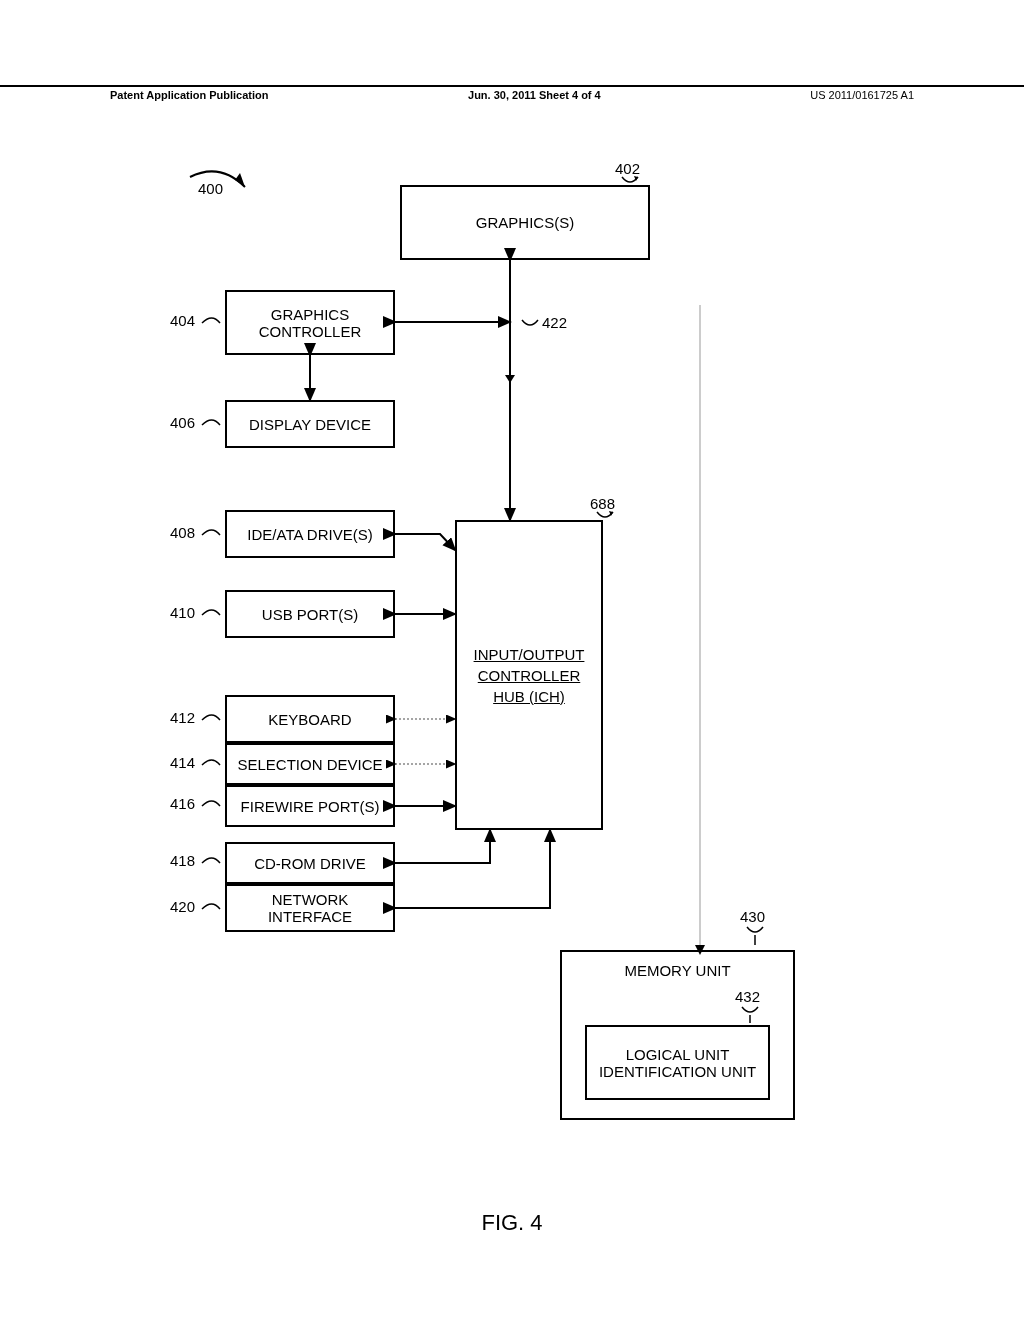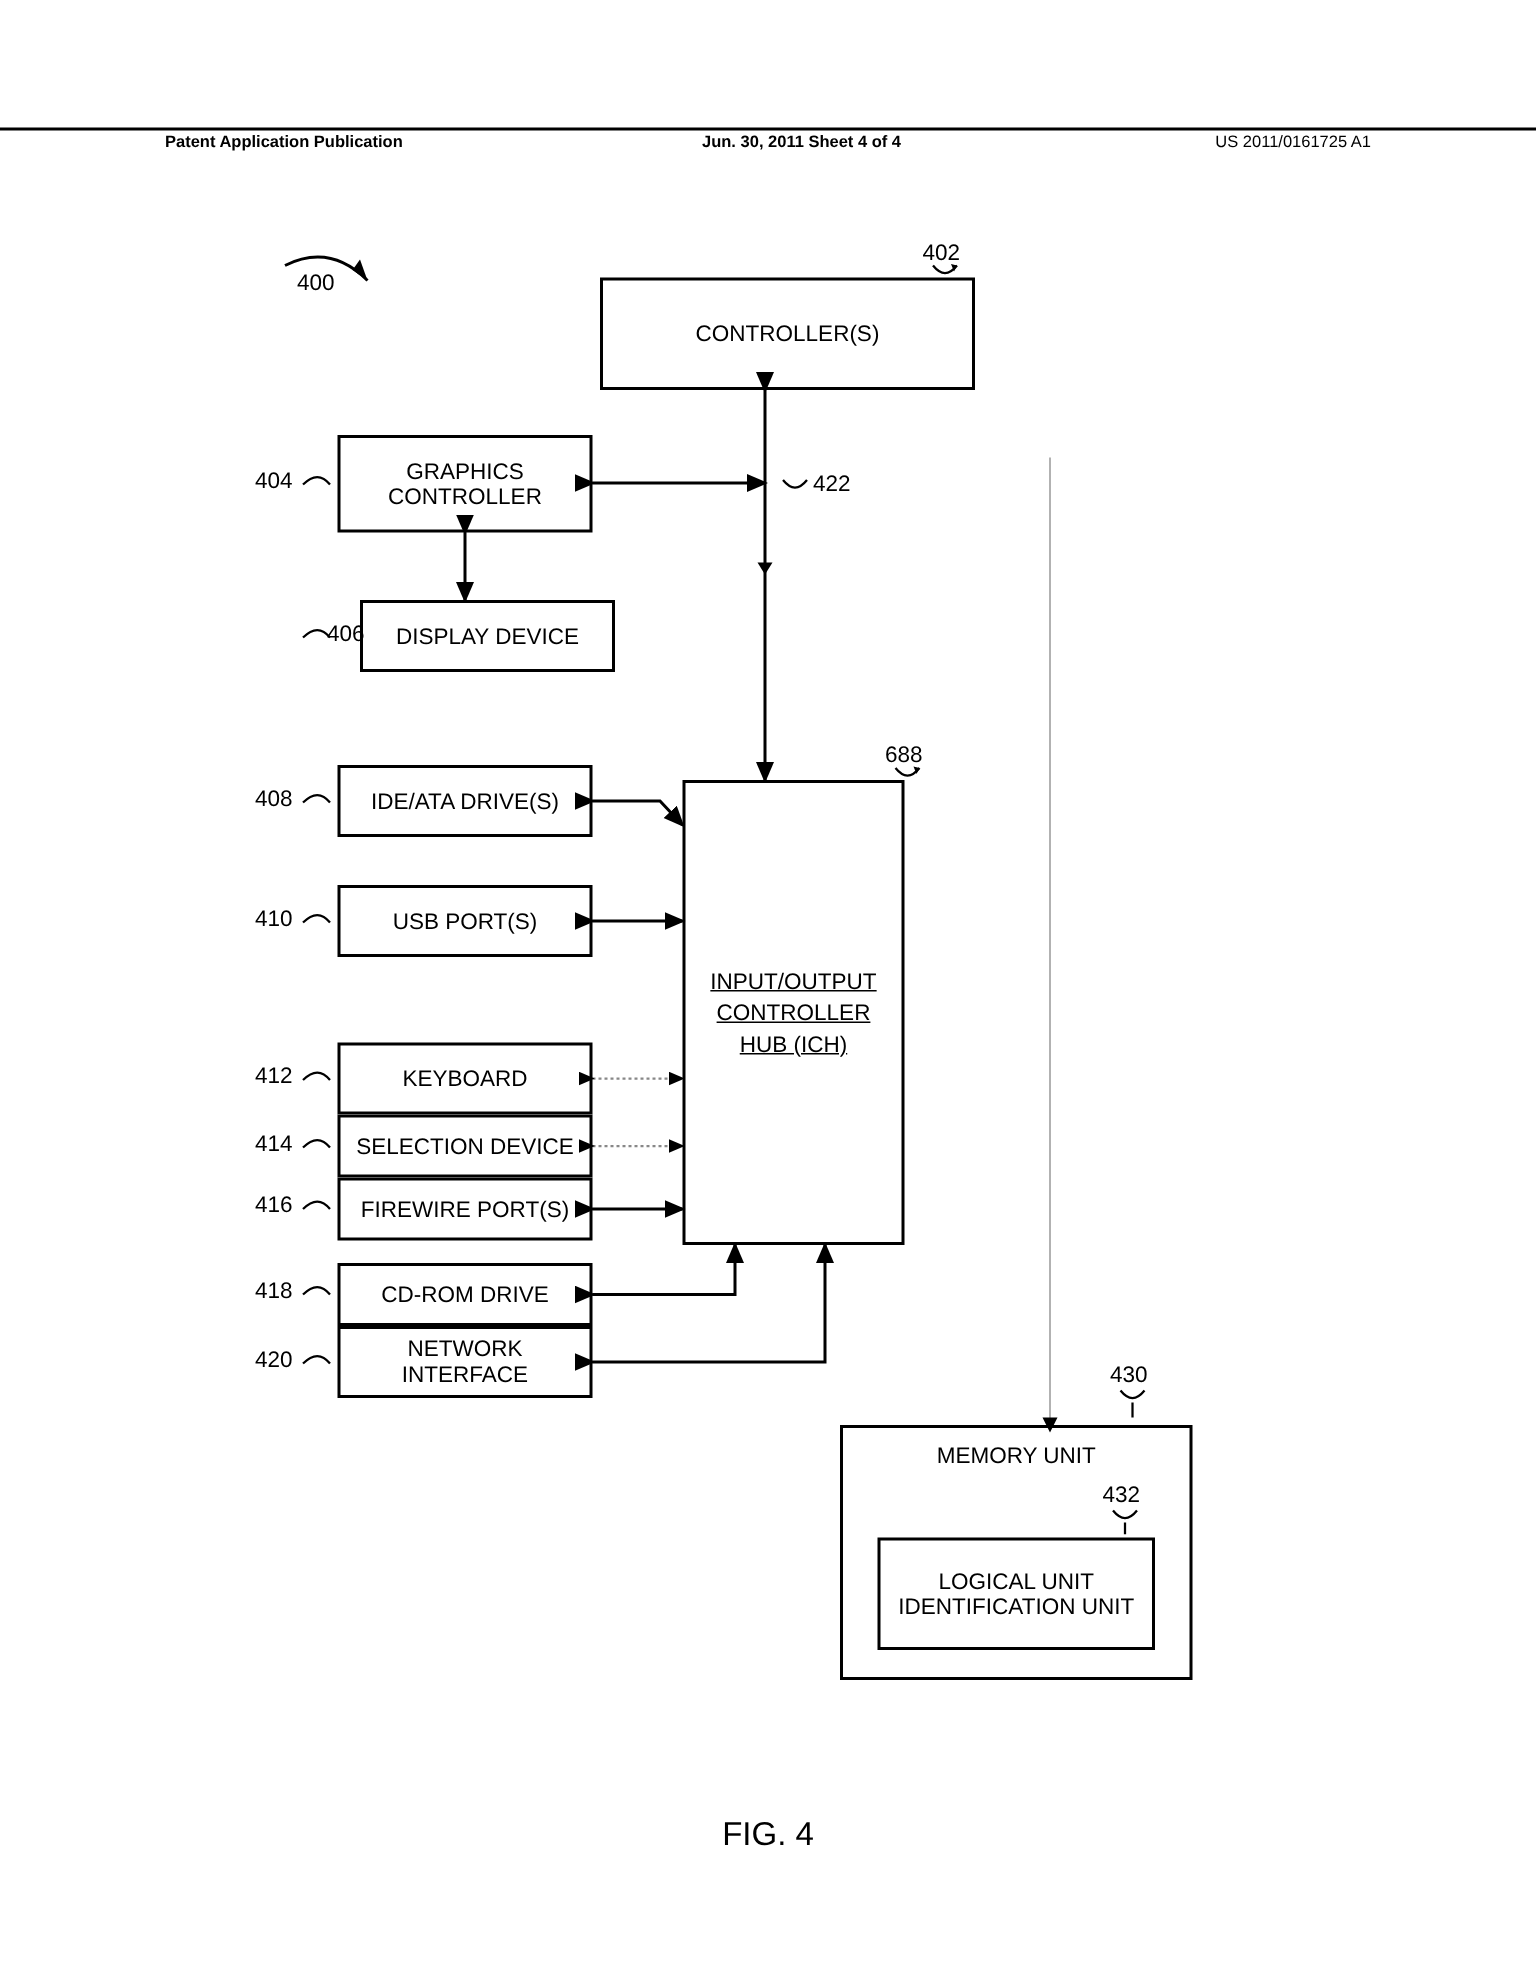--- a/index.html
+++ b/index.html
@@ -82,40 +82,40 @@
 
   <div class="arrow-ref" style="left:185px; top:15px;">
     <svg width="70" height="30">
         <path d="M5,12 Q35,-3 60,22" fill="none" stroke="#000" stroke-width="2"></path>
         <polygon points="60,22 50,15 55,8" fill="#000"></polygon>
       </svg>
   </div>
   <span class="ref" style="left:198px; top:30px;">400</span>
 
   <div class="box" style="left:400px; top:35px; width:250px; height:75px;">
-    <span>CONTROLLER(S)</span>
+    <span>GRAPHICS(S)</span>
   </div>
   <span class="ref" style="left:615px; top:10px;">402</span>
   <svg style="position:absolute; left:620px; top:25px;" width="20" height="14">
       <path d="M2,2 Q10,12 18,2" fill="none" stroke="#000" stroke-width="1.5"></path>
       <polygon points="14,1 18,2 16,6" fill="#000"></polygon>
     </svg>
 
   <div class="box" style="left:225px; top:140px; width:170px; height:65px;">
     <span>GRAPHICS CONTROLLER</span>
   </div>
   <span class="ref" style="left:170px; top:162px;">404</span>
   <svg style="position:absolute; left:200px; top:165px;" width="22" height="14">
       <path d="M2,8 Q12,-2 20,8" fill="none" stroke="#000" stroke-width="1.5"></path>
     </svg>
 
-  <div class="box" style="left:240px; top:250px; width:170px; height:48px;">
+  <div class="box" style="left:225px; top:250px; width:170px; height:48px;">
     <span>DISPLAY DEVICE</span>
   </div>
-  <span class="ref" style="left:170px; top:264px;margin-left:48px;">406</span>
+  <span class="ref" style="left:170px; top:264px;">406</span>
   <svg style="position:absolute; left:200px; top:267px;" width="22" height="14">
       <path d="M2,8 Q12,-2 20,8" fill="none" stroke="#000" stroke-width="1.5"></path>
     </svg>
 
   <span class="ref" style="left:542px; top:164px;">422</span>
   <svg style="position:absolute; left:520px; top:168px;" width="20" height="14">
       <path d="M2,2 Q10,12 18,2" fill="none" stroke="#000" stroke-width="1.5"></path>
     </svg>
 
   <div class="box" style="left:225px; top:360px; width:170px; height:48px;">

